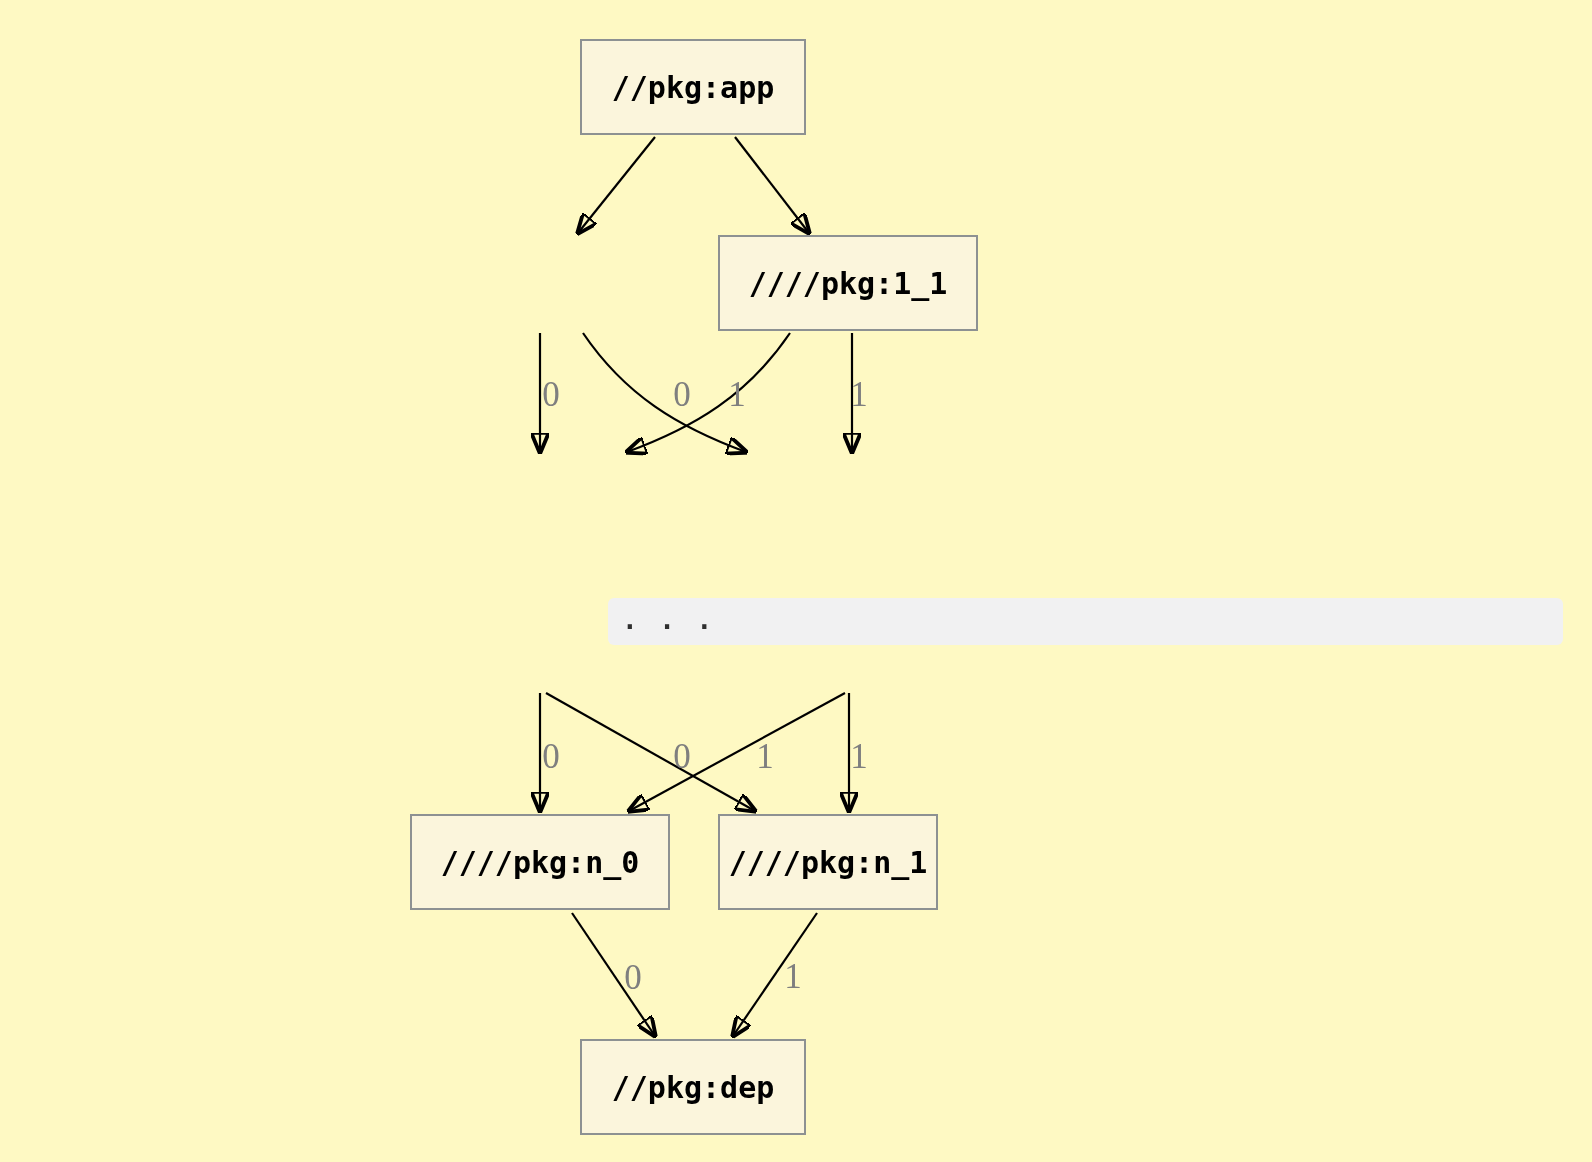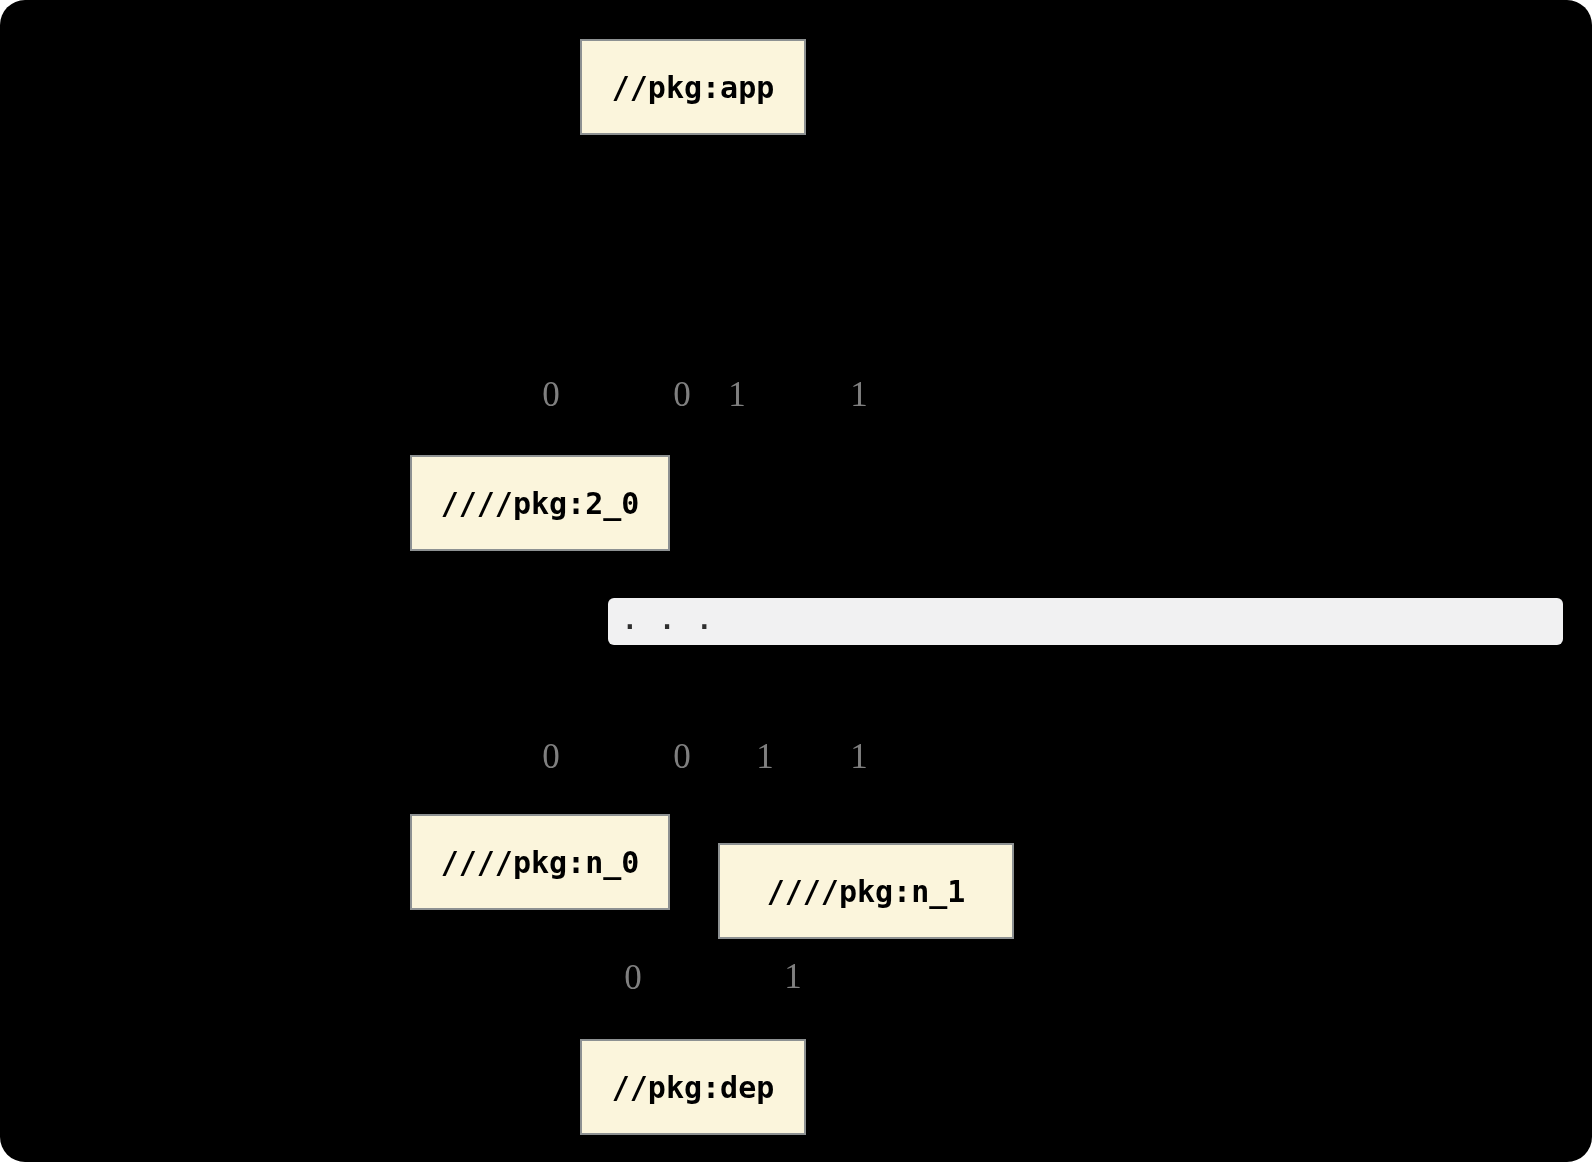--- a/index.html
+++ b/index.html
@@ -4,24 +4,23 @@
 <style>
   html, body {
     margin: 0;
     padding: 0;
     background: #ffffff;
   }
   .canvas {
     position: relative;
     width: 1592px;
     height: 1162px;
-    background: #000000;
+    background: #fef9c3;
     overflow: hidden;
     font-family: "DejaVu Sans Mono", monospace;
-    border-radius: 25px;
   }
   .edge-layer {
     position: absolute;
     left: 0;
     top: 0;
   }
   .edge-layer path {
     fill: none;
     stroke: #000000;
     stroke-width: 2.2px;
@@ -41,21 +40,21 @@
     font-size: 30px;
     color: #000000;
     white-space: pre;
   }
   .node-app  { left: 580px; top: 39px;   width: 226px; height: 96px; }
   .node-1-0  { left: 410px; top: 235px;  width: 260px; height: 96px; }
   .node-1-1  { left: 718px; top: 235px;  width: 260px; height: 96px; }
   .node-2-0  { left: 410px; top: 455px;  width: 260px; height: 96px; }
   .node-2-1  { left: 718px; top: 455px;  width: 260px; height: 96px; }
   .node-n-0  { left: 410px; top: 814px;  width: 260px; height: 96px; }
-  .node-n-1  { left: 718px; top: 814px;  width: 296px; height: 96px; margin-top: 29px; }
+  .node-n-1  { left: 718px; top: 814px;  width: 220px; height: 96px; }
   .node-dep  { left: 580px; top: 1039px; width: 226px; height: 96px; }
   .elabel {
     position: absolute;
     transform: translate(-50%, -50%);
     font-family: "Liberation Serif", "DejaVu Serif", serif;
     font-size: 35px;
     color: #7f7f7f;
     line-height: 1;
   }
   .lb-u0a { left: 551px; top: 394px; }
@@ -110,22 +109,22 @@
     <path d="M546,693 L755,811" marker-end="url(#arrow)"></path>
     <path d="M845,693 L629,811" marker-end="url(#arrow)"></path>
     <path d="M849,693 L849,811" marker-end="url(#arrow)"></path>
     <path d="M572,913 L655,1036" marker-end="url(#arrow)"></path>
     <path d="M817,913 L733,1036" marker-end="url(#arrow)"></path>
   </svg>
 
   <div class="node node-app">
     <span>//pkg:app</span>
   </div>
-  <div class="node node-2-0">
-    <span>////pkg:2_0</span>
+  <div class="node node-1-1">
+    <span>////pkg:1_1</span>
   </div>
   <div class="node node-n-0">
     <span>////pkg:n_0</span>
   </div>
   <div class="node node-n-1">
     <span>////pkg:n_1</span>
   </div>
   <div class="node node-dep">
     <span>//pkg:dep</span>
   </div>

